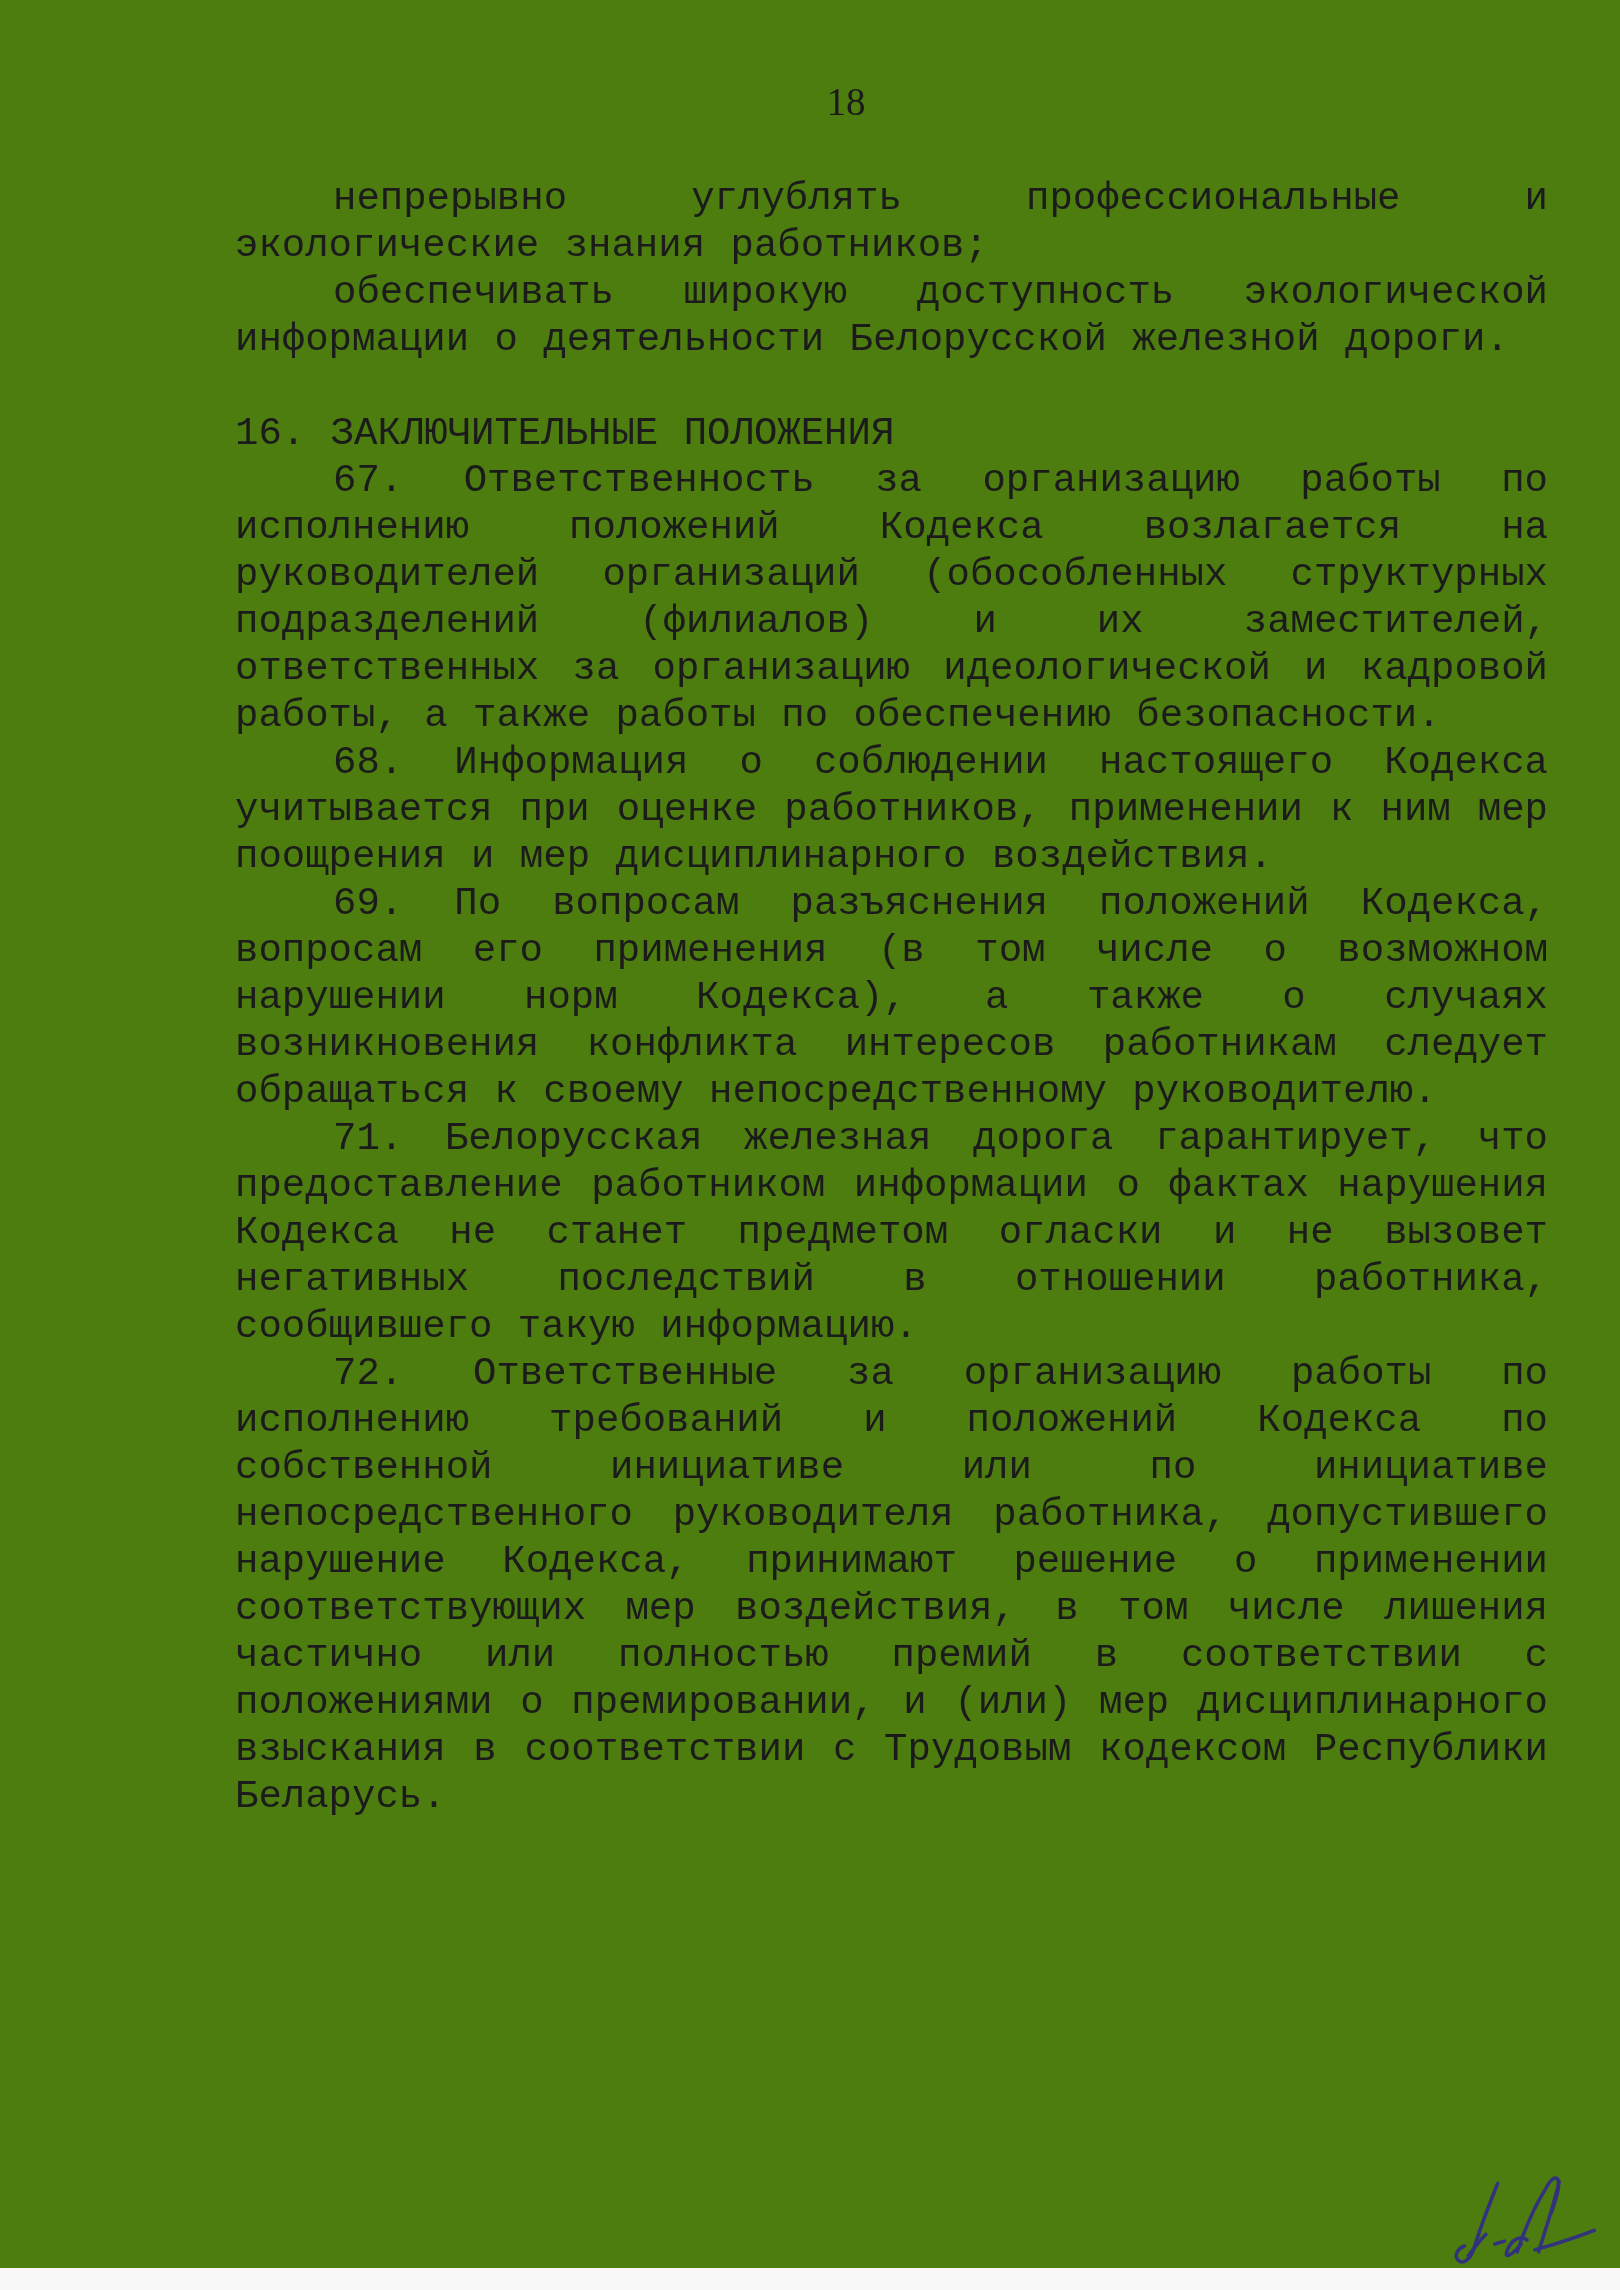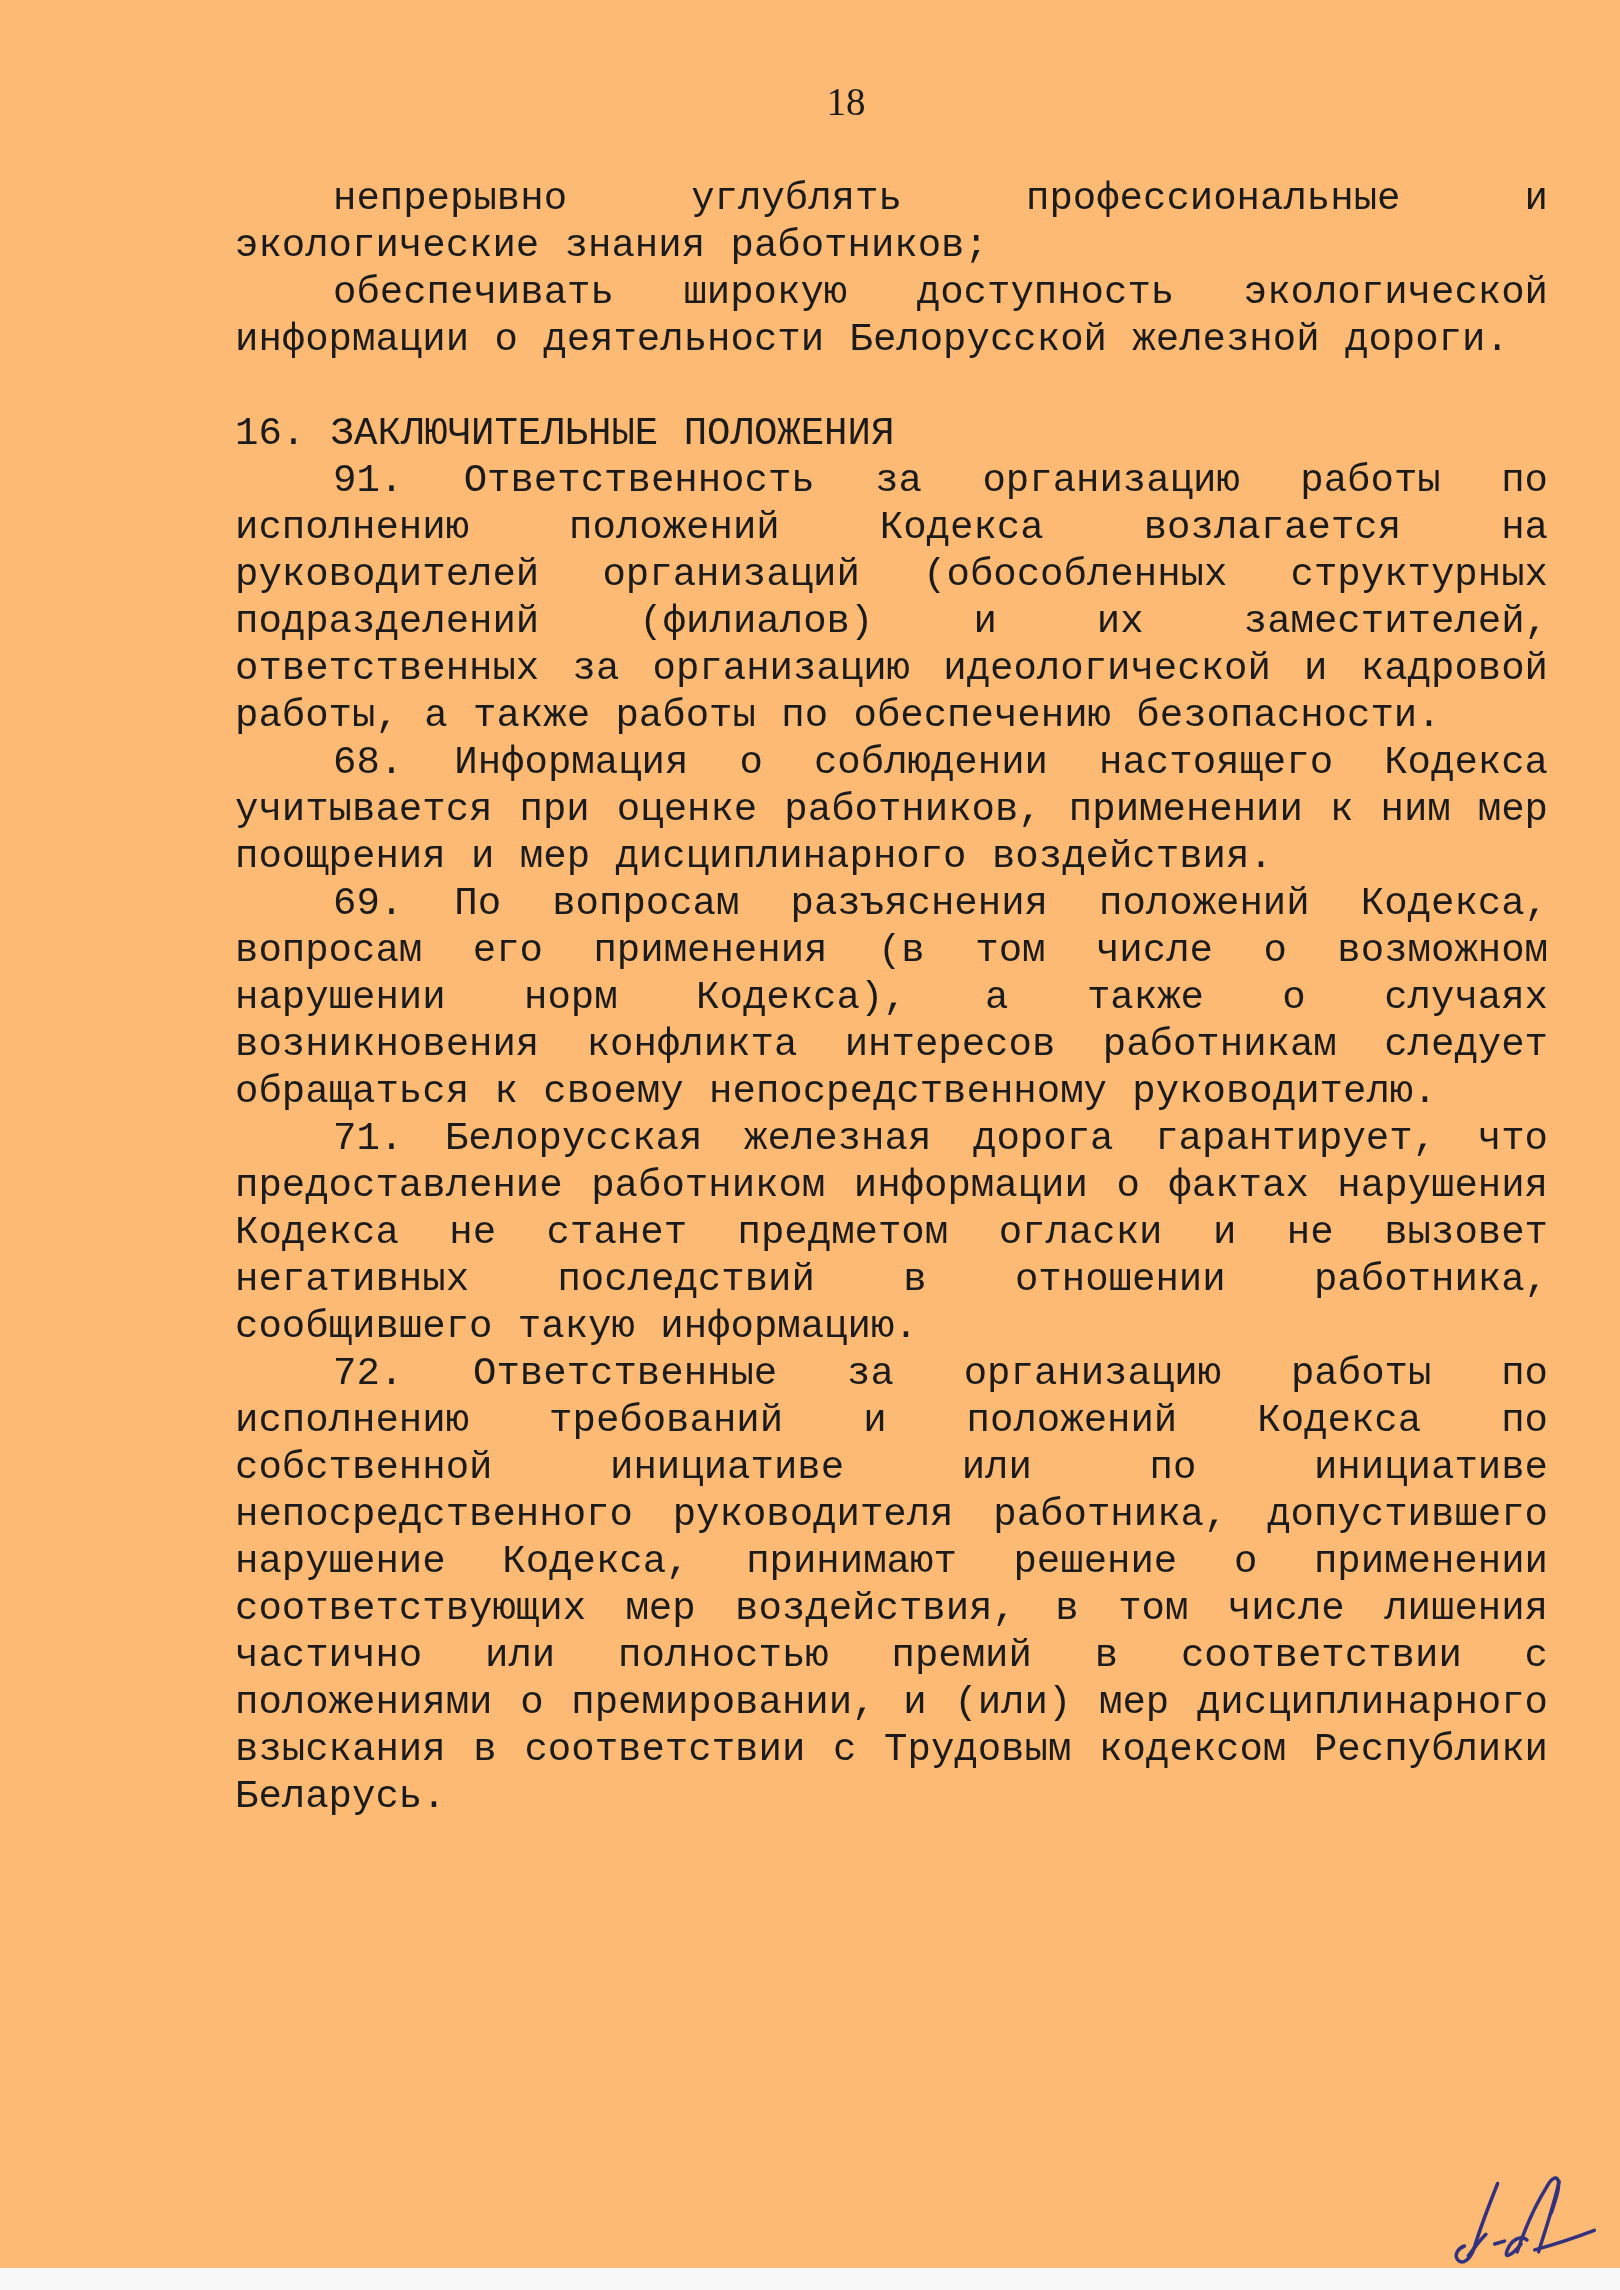--- a/index.html
+++ b/index.html
@@ -4,21 +4,21 @@
 <style>
   html, body { margin: 0; padding: 0; }
   body {
     width: 1620px; height: 2291px;
     background: #ffffff;
     position: relative;
     font-family: "Liberation Serif", "DejaVu Serif", serif;
     color: #1b1b1b;
     overflow: hidden;
   }
-  .page { position: absolute; inset: 0; background: #fdba74; }
+  .page { position: absolute; inset: 0; background: #4d7c0f; }
 
   .page-number {
     position: absolute;
     top: 82px; left: 748px; width: 196px;
     text-align: center;
     font-size: 39px; line-height: 39px;
     color: #1b1b1b;
   }
 
   .text-block {
@@ -72,21 +72,21 @@
   <div class="text-block">
 
     <p>непрерывно углублять профессиональные и экологические знания работников;</p>
 
 
 
     <p>обеспечивать широкую доступность экологической информации о деятельности Белорусской железной дороги.</p>
 
     <h2 class="section-heading">16. ЗАКЛЮЧИТЕЛЬНЫЕ ПОЛОЖЕНИЯ</h2>
 
-    <p>91. Ответственность за организацию работы по исполнению положений Кодекса возлагается на руководителей организаций (обособленных структурных подразделений (филиалов) и их заместителей, ответственных за организацию идеологической и кадровой работы, а также работы по обеспечению безопасности.</p>
+    <p>67. Ответственность за организацию работы по исполнению положений Кодекса возлагается на руководителей организаций (обособленных структурных подразделений (филиалов) и их заместителей, ответственных за организацию идеологической и кадровой работы, а также работы по обеспечению безопасности.</p>
 
     <p>68. Информация о соблюдении настоящего Кодекса учитывается при оценке работников, применении к ним мер поощрения и мер дисциплинарного воздействия.</p>
 
     <p>69. По вопросам разъяснения положений Кодекса, вопросам его применения (в том числе о возможном нарушении норм Кодекса), а также о случаях возникновения конфликта интересов работникам следует обращаться к своему непосредственному руководителю.</p>
 
 
     <p>71. Белорусская железная дорога гарантирует, что предоставление работником информации о фактах нарушения Кодекса не станет предметом огласки и не вызовет негативных последствий в отношении работника, сообщившего такую информацию.</p>
 
     <p>72. Ответственные за организацию работы по исполнению требований и положений Кодекса по собственной инициативе или по инициативе непосредственного руководителя работника, допустившего нарушение Кодекса, принимают решение о применении соответствующих мер воздействия, в том числе лишения частично или полностью премий в соответствии с положениями о премировании, и (или) мер дисциплинарного взыскания в соответствии с Трудовым кодексом Республики Беларусь.</p>
 

